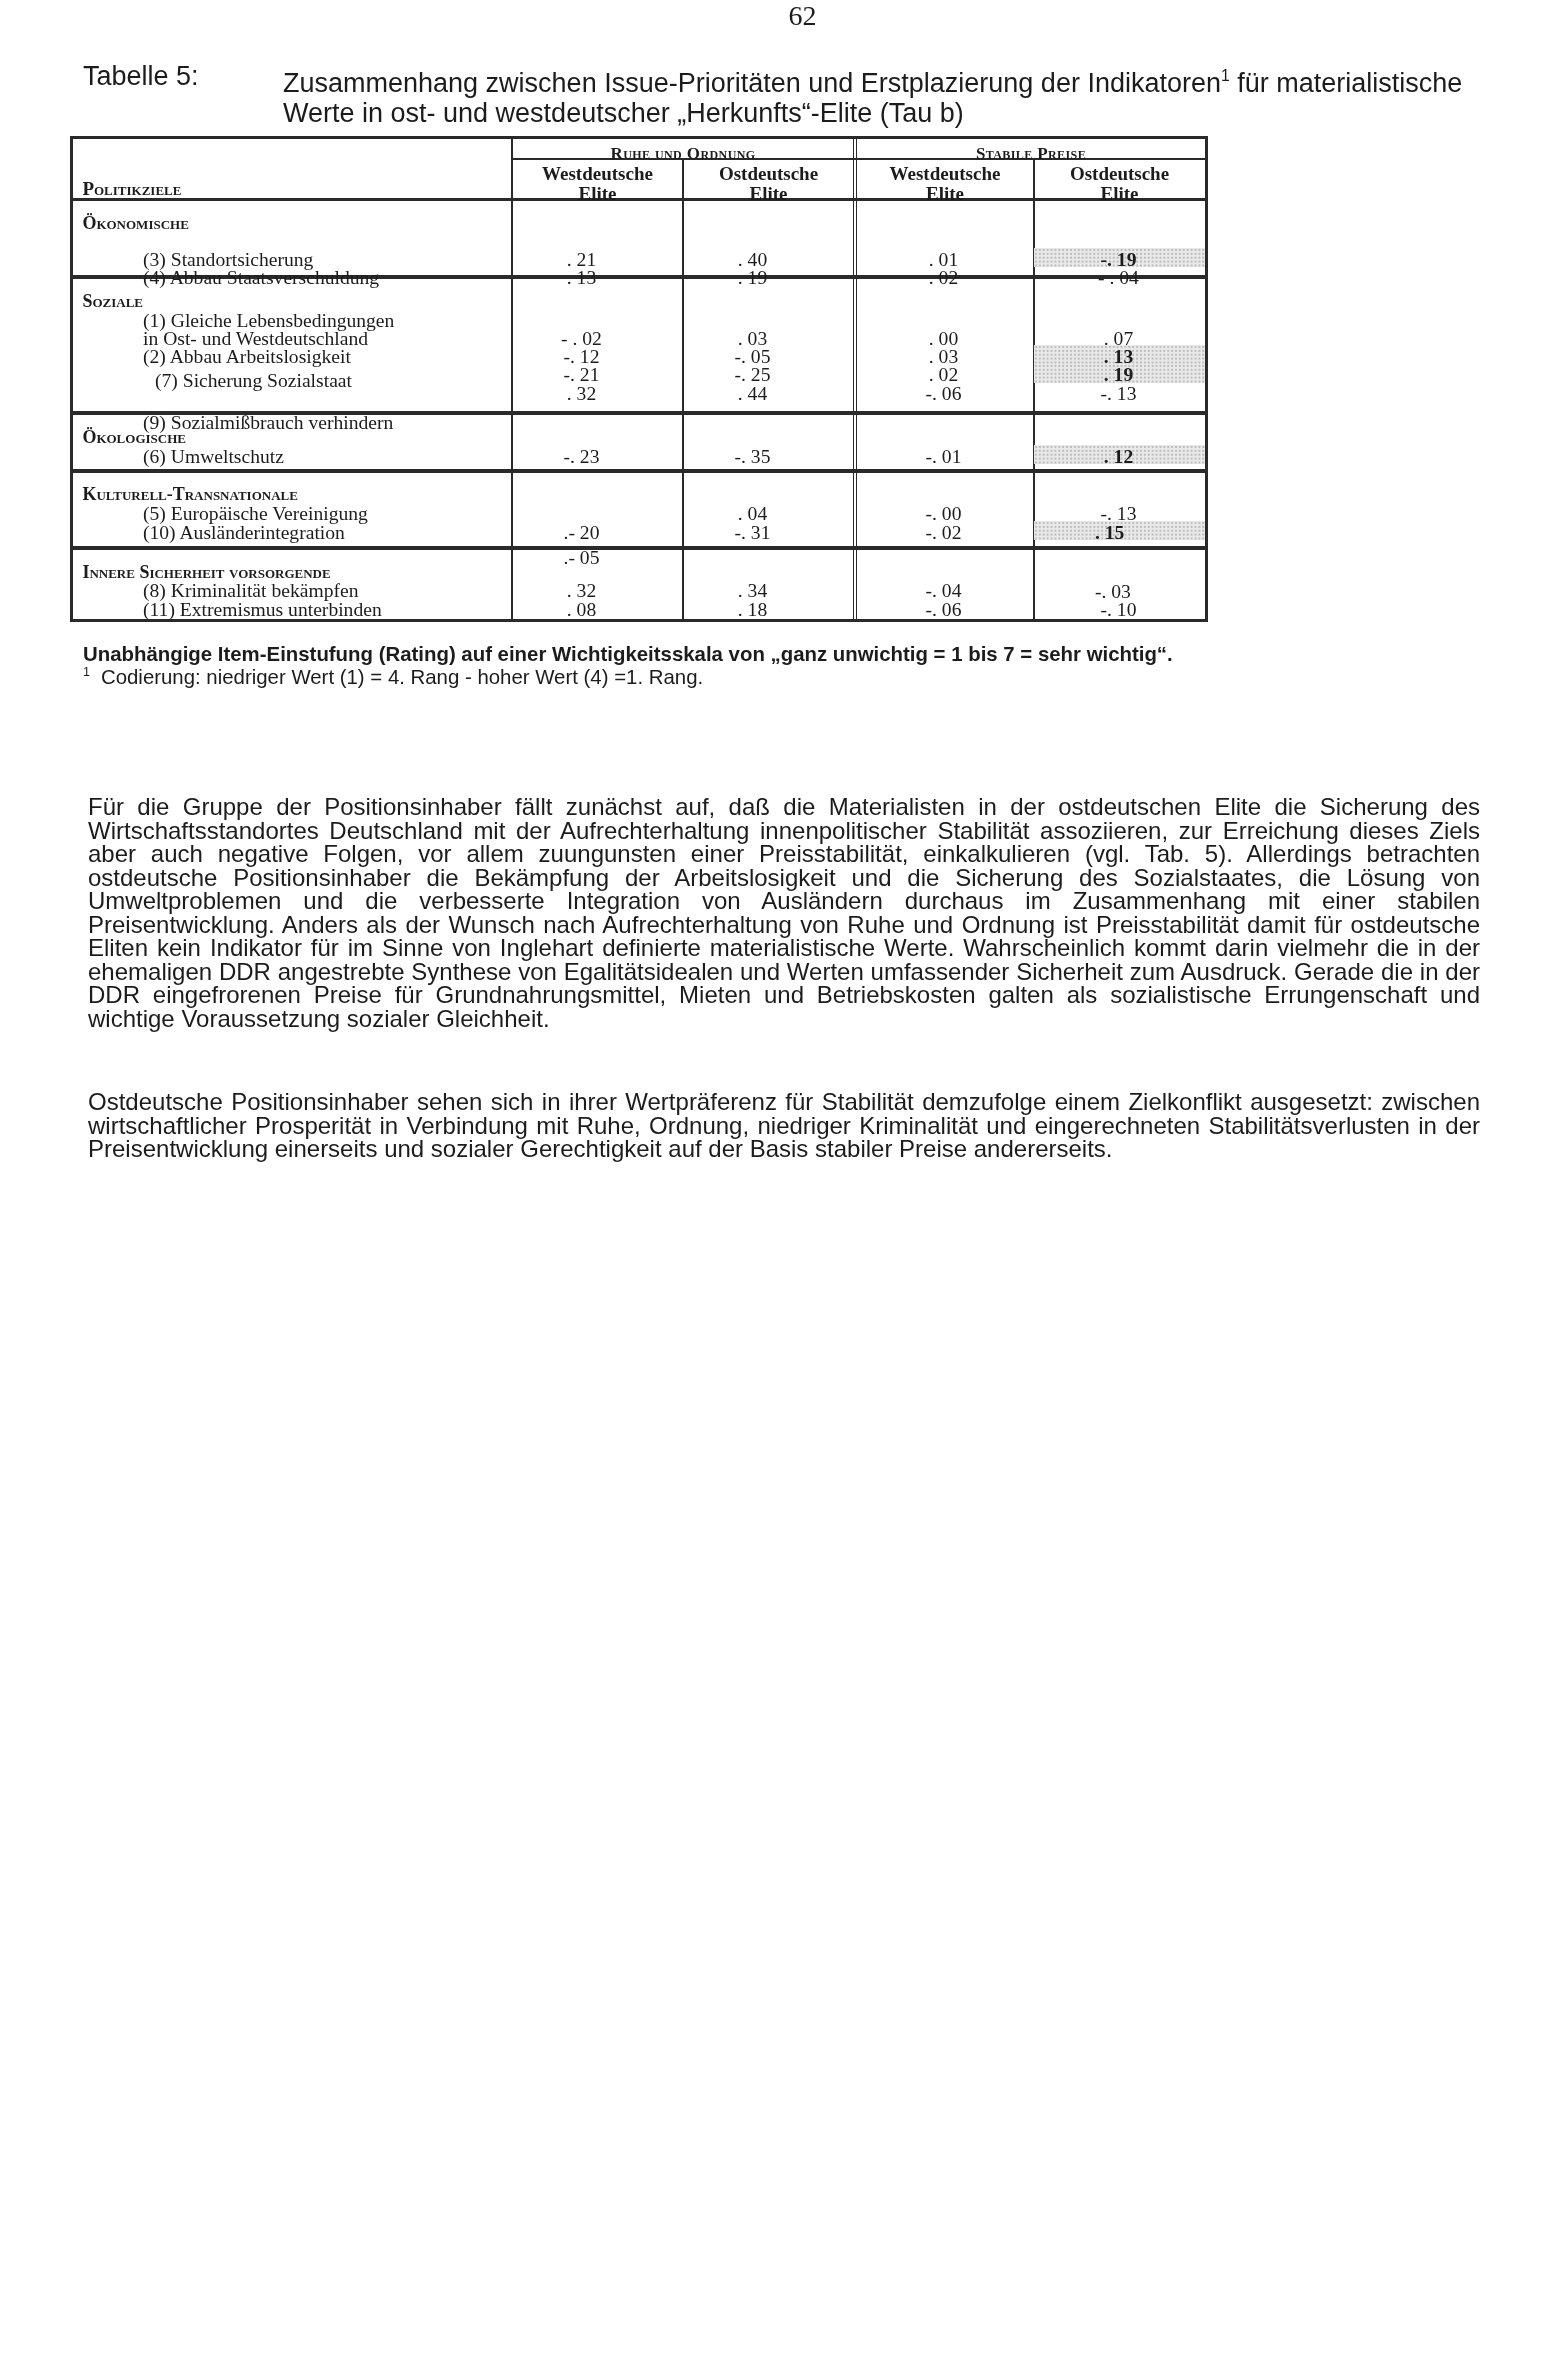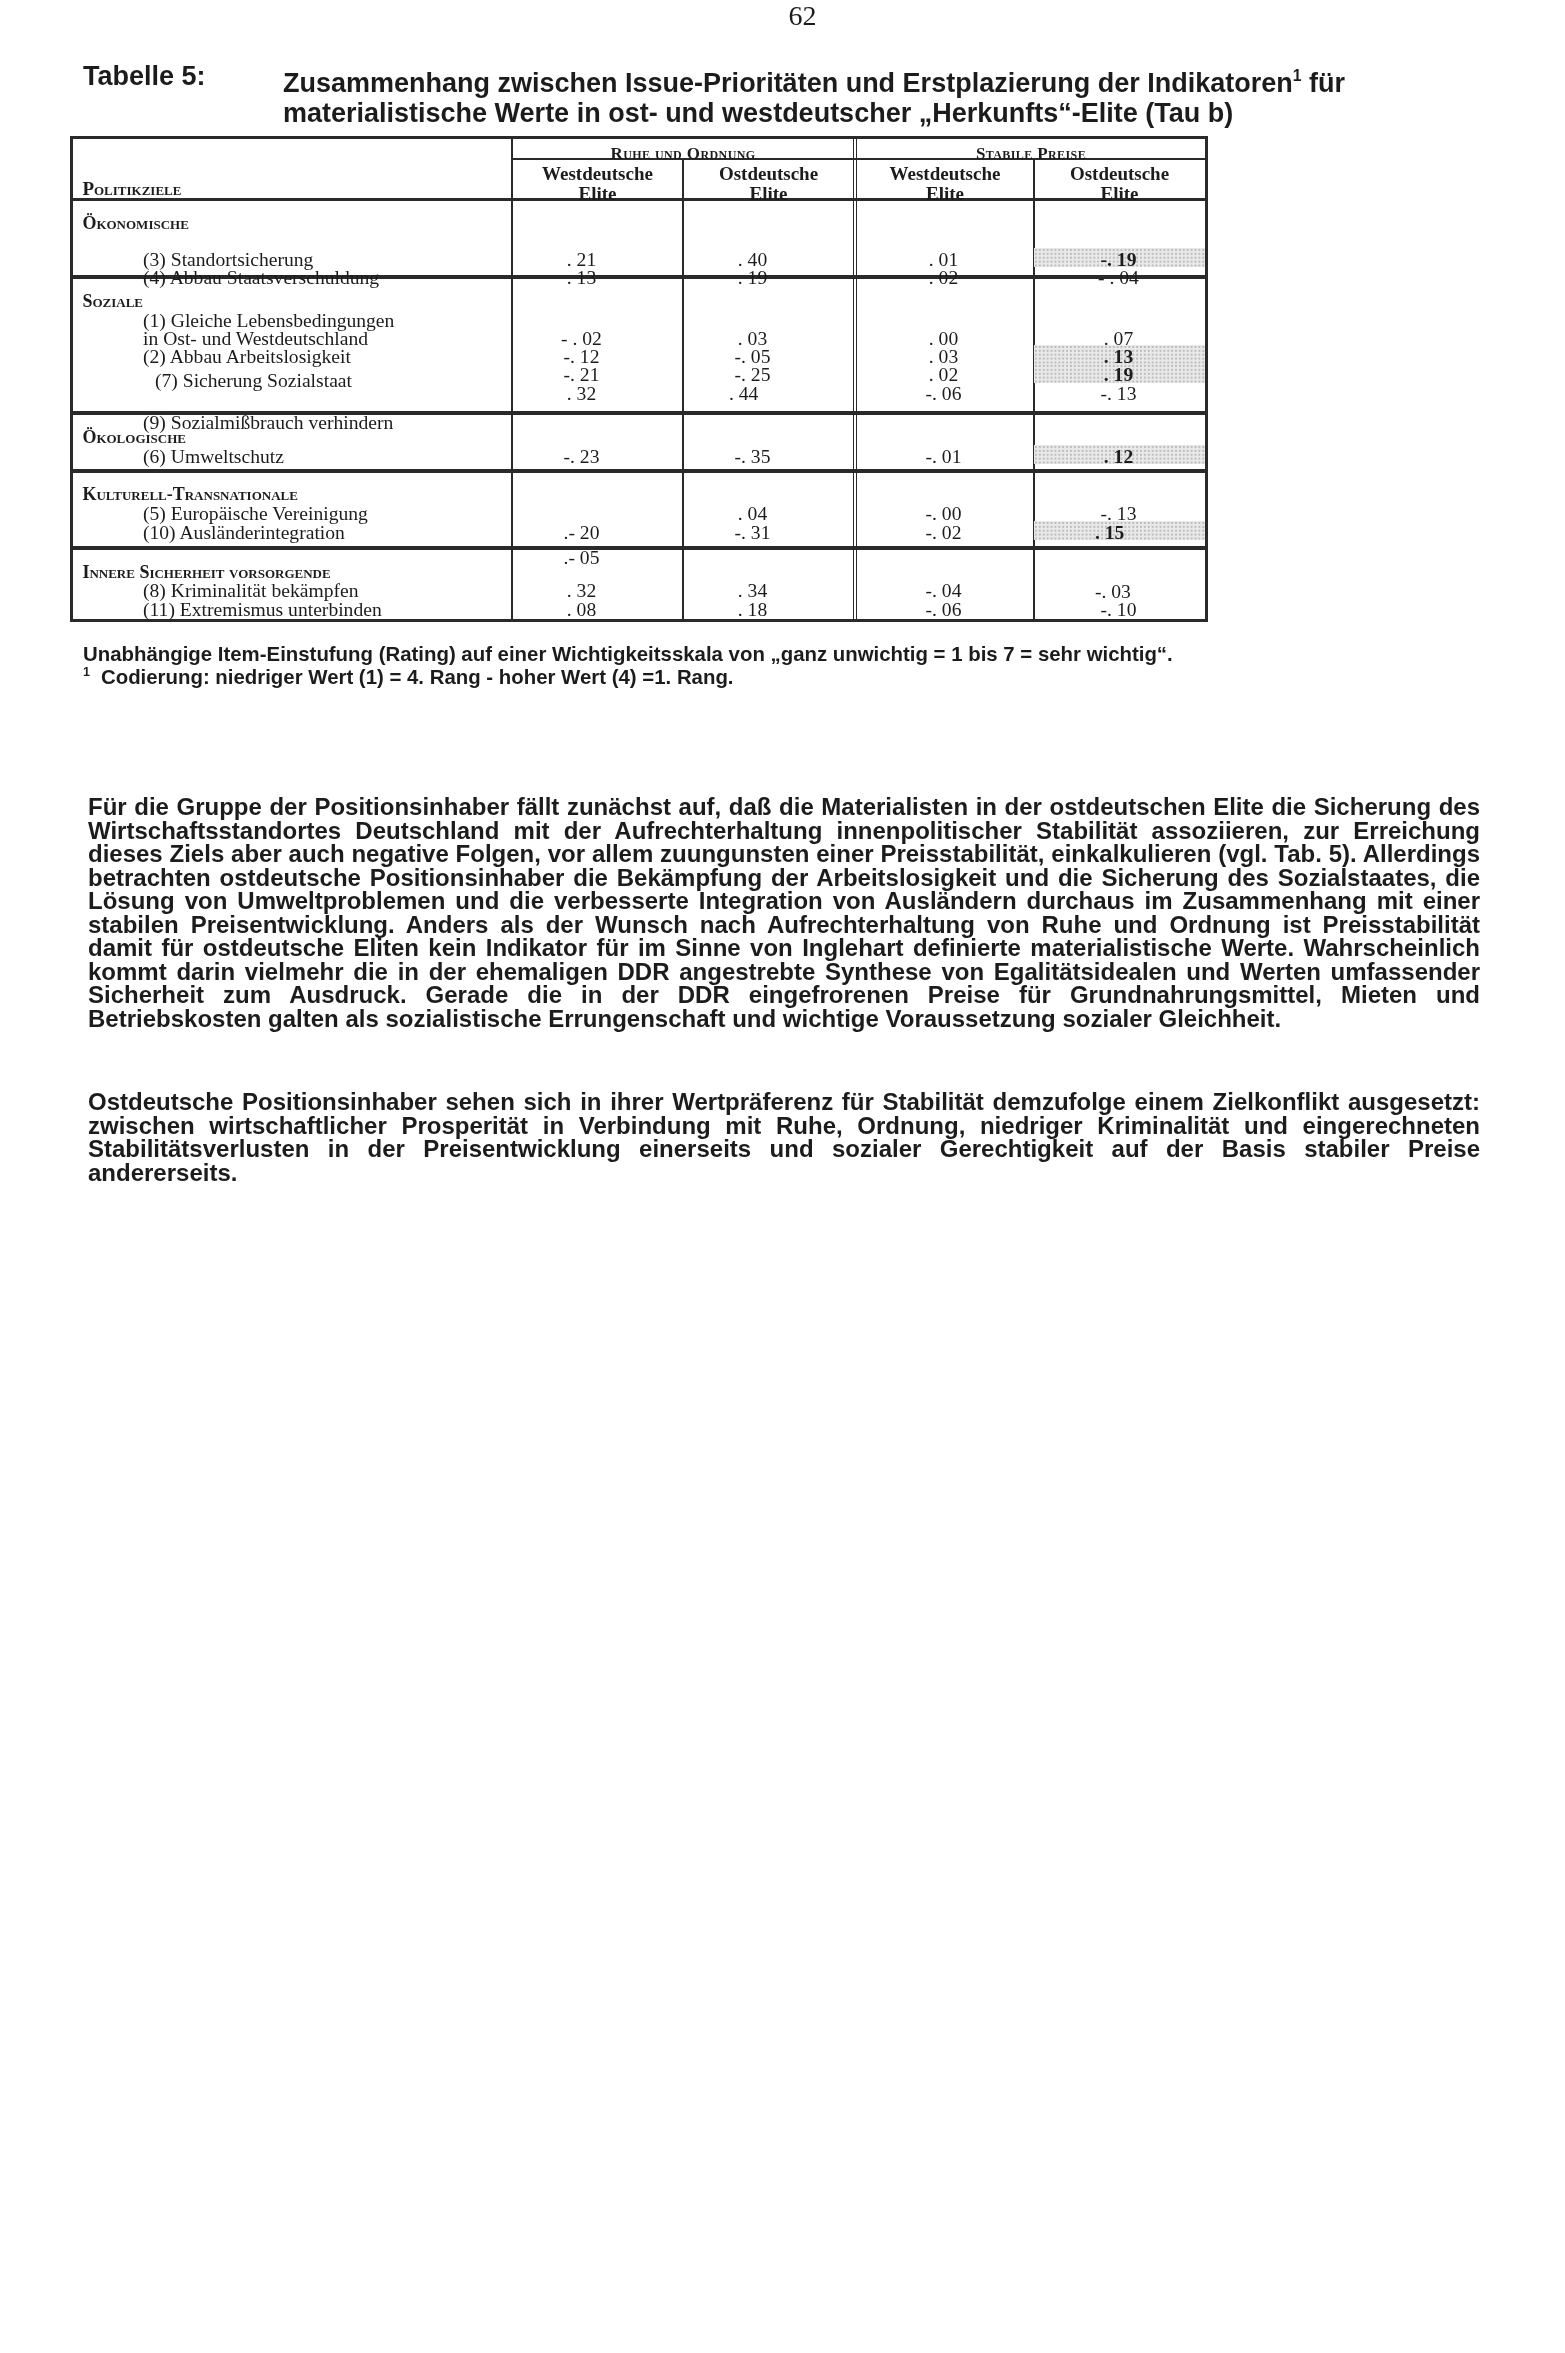--- a/index.html
+++ b/index.html
@@ -1,17 +1,17 @@
 <!DOCTYPE html>
 <html style="font-size:12.5px"><head>
 <meta charset="utf-8">
 <style>
   html, body { margin: 0; padding: 0; background: #ffffff; }
   body { width: 1566px; height: 2354px; position: relative; overflow: hidden; color: #1c1c1c; }
-  .sans { font-family: "Liberation Sans", "DejaVu Sans", sans-serif; font-weight: bold; }
+  .sans { font-family: "Liberation Sans", "DejaVu Sans", sans-serif; }
   .serif { font-family: "Liberation Serif", "DejaVu Serif", serif; }
 
   #page-number { position: absolute; top: 0px; left: 0; width: 1605px; text-align: center; font-size: 28px; }
 
   #caption { position: absolute; left: 83px; top: 61px; width: 1409px; font-size: 27px; line-height: 30px; }
   #caption .label { position: absolute; left: 0; top: 0; }
   #caption .text { position: absolute; left: 200px; top: 0; width: 1252px; }
   #caption sup { font-size: 15.7px; vertical-align: 11px; }
 
   
@@ -114,21 +114,21 @@
       <div class="shade" style="left: 961px; width: 171px; top: 206px; height: 19px;"></div>
       <div class="val bold" style="top: 207px; left: 1022px; width: 47px; text-align: center;">. 13</div>
       <div class="item" style="top: 231px; margin-left: 12px;">(7) Sicherung Sozialstaat</div>
       <div class="val" style="top: 225px; left: 485px; width: 47px; text-align: center;">-. 21</div>
       <div class="val" style="top: 225px; left: 656px; width: 47px; text-align: center;">-. 25</div>
       <div class="val" style="top: 225px; left: 847px; width: 47px; text-align: center;">. 02</div>
       <div class="shade" style="left: 961px; width: 171px; top: 225px; height: 19px;"></div>
       <div class="val bold" style="top: 225px; left: 1022px; width: 47px; text-align: center;">. 19</div>
       <div class="item" style="top: 244px; margin-top: 29px;">(9) Sozialmißbrauch verhindern</div>
       <div class="val" style="top: 244px; left: 485px; width: 47px; text-align: center;">. 32</div>
-      <div class="val" style="top: 244px; left: 656px; width: 47px; text-align: left;">. 44</div>
+      <div class="val" style="top: 244px; left: 656px; width: 47px; text-align: center;">. 44</div>
       <div class="val" style="top: 244px; left: 847px; width: 47px; text-align: center;">-. 06</div>
       <div class="val" style="top: 244px; left: 1022px; width: 47px; text-align: center;">-. 13</div>
       <div class="section-title" style="top: 288px;">Ökologische</div>
       <div class="item" style="top: 307px;">(6) Umweltschutz</div>
       <div class="val" style="top: 307px; left: 485px; width: 47px; text-align: center;">-. 23</div>
       <div class="val" style="top: 307px; left: 656px; width: 47px; text-align: center;">-. 35</div>
       <div class="val" style="top: 307px; left: 847px; width: 47px; text-align: center;">-. 01</div>
       <div class="shade" style="left: 961px; width: 171px; top: 306px; height: 19px;"></div>
       <div class="val bold" style="top: 307px; left: 1022px; width: 47px; text-align: center;">. 12</div>
       <div class="section-title" style="top: 345px;">Kulturell-Transnationale</div>

